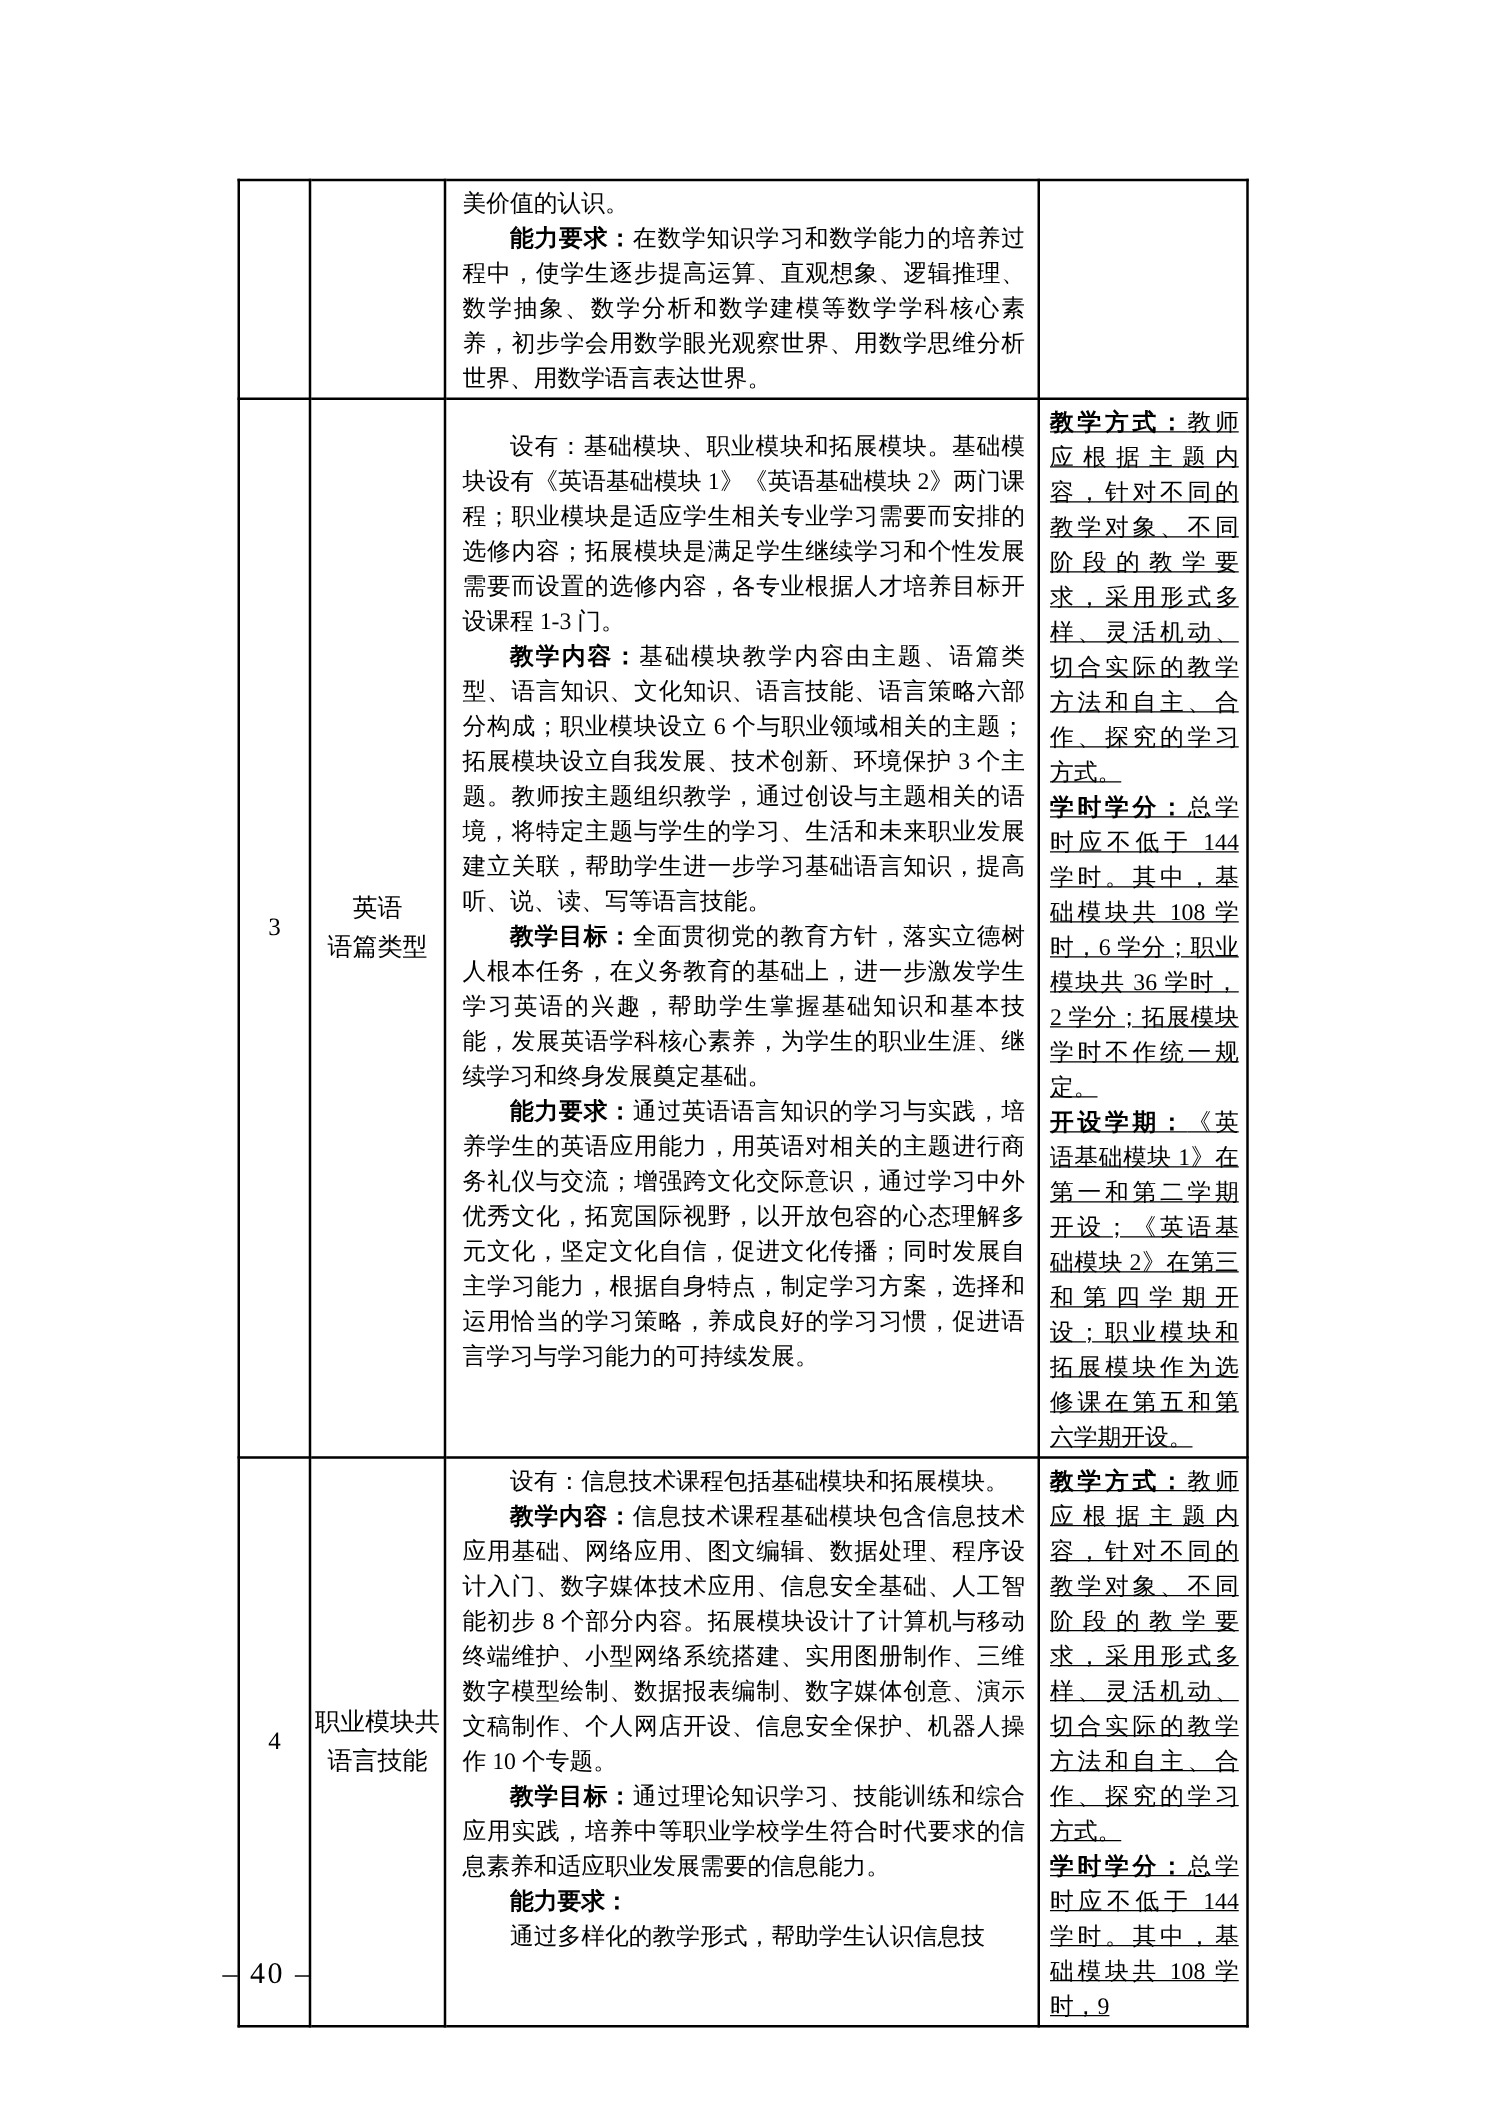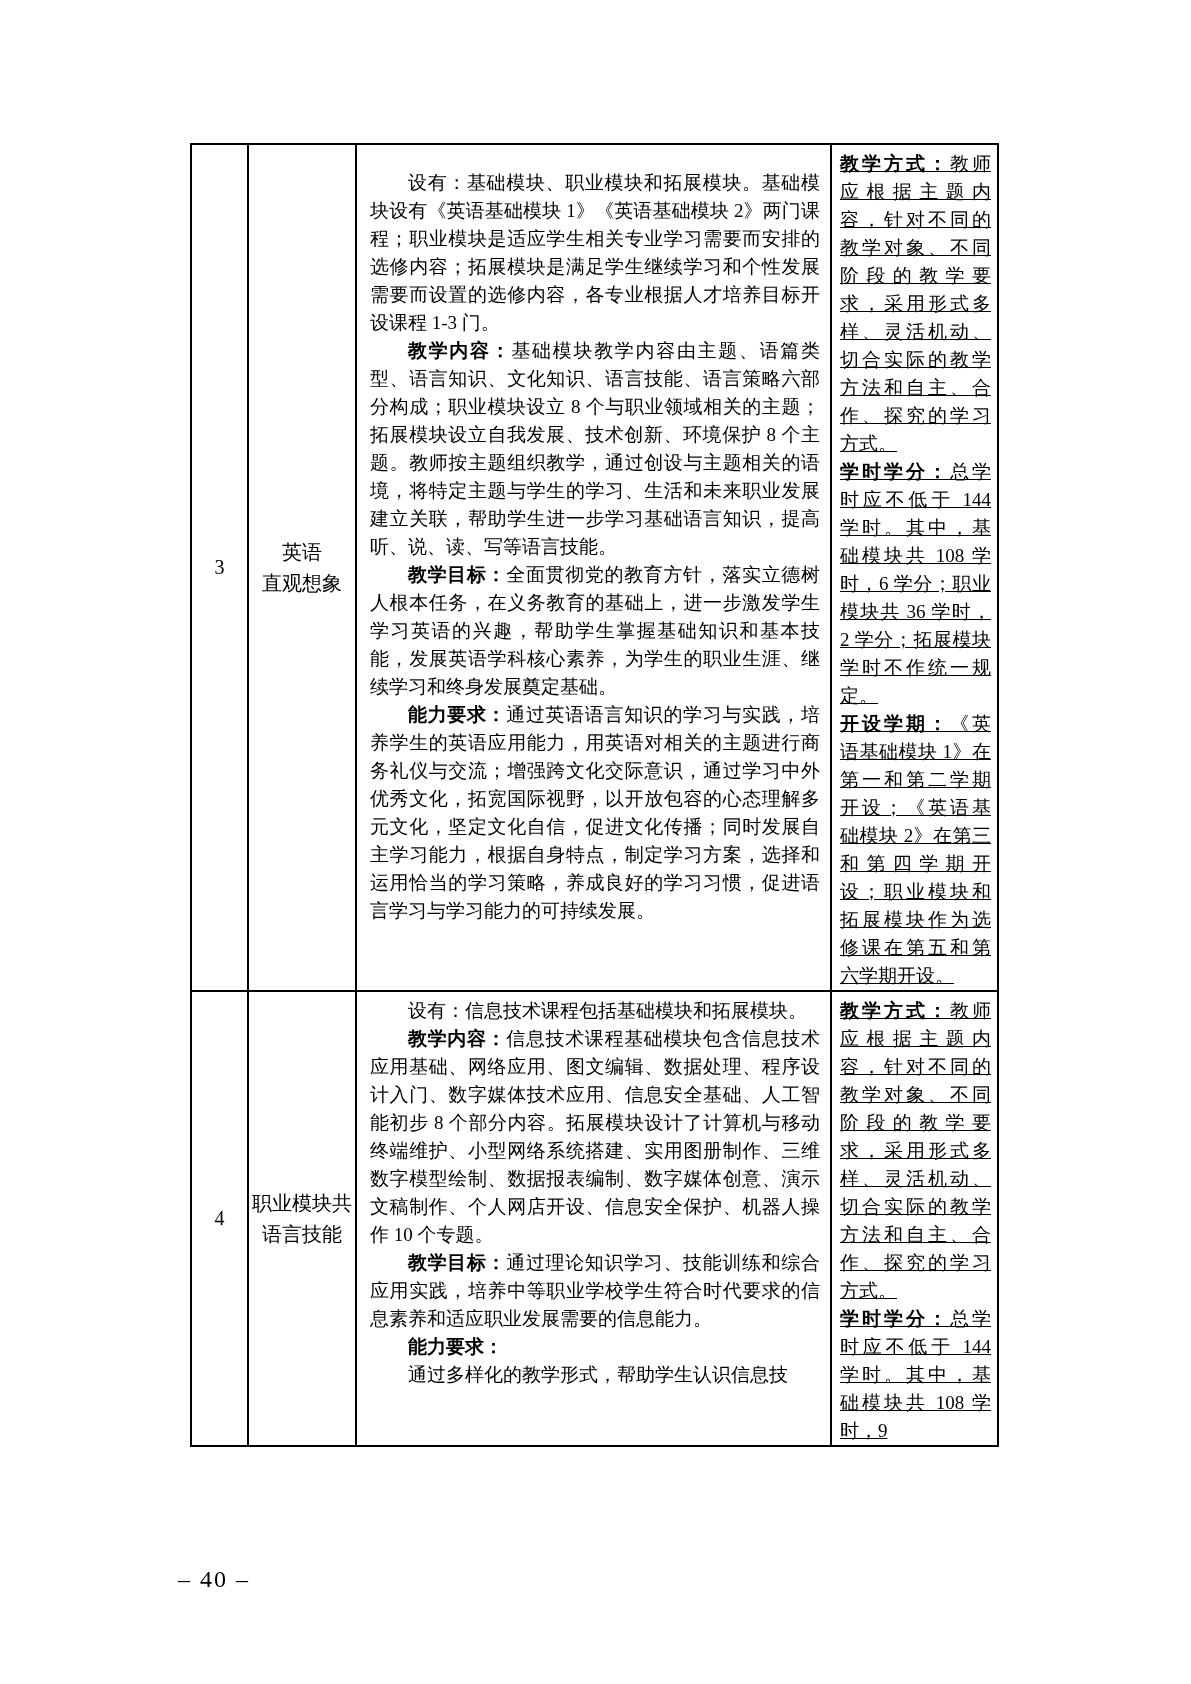--- a/index.html
+++ b/index.html
@@ -58,35 +58,48 @@
 
   <table class="doc-table">
     <colgroup>
       <col style="width:57px">
         <col style="width:108px">
         <col style="width:475px">
         <col style="width:167px">
     </colgroup>
     <tbody>
 
+      <tr style="height:175px">
+        <td class="c-num"></td>
+        <td class="c-mod"></td>
+        <td class="c-content">
+          <p class="para no-indent">
+            <span>美价值的认识。</span>
+          </p>
+          <p class="para">
+            <span class="lbl">能力要求：</span><span>在数学知识学习和数学能力的培养过程中，使学生逐步提高运算、直观想象、逻辑推理、数学抽象、数学分析和数学建模等数学学科核心素养，初步学会用数学眼光观察世界、用数学思维分析世界、用数学语言表达世界。</span>
+          </p>
+        </td>
+        <td class="c-side"></td>
+      </tr>
 
       <tr style="height:792px">
         <td class="c-num">
           <span>3</span>
         </td>
         <td class="c-mod">
           <div>英语</div>
-          <div>直观想象</div>
+          <div>语篇类型</div>
         </td>
         <td class="c-content pt-lg">
           <p class="para">
             <span>设有：基础模块、职业模块和拓展模块。基础模块设有《英语基础模块 1》《英语基础模块 2》两门课程；职业模块是适应学生相关专业学习需要而安排的选修内容；拓展模块是满足学生继续学习和个性发展需要而设置的选修内容，各专业根据人才培养目标开设课程 1-3 门。</span>
           </p>
           <p class="para">
-            <span class="lbl">教学内容：</span><span>基础模块教学内容由主题、语篇类型、语言知识、文化知识、语言技能、语言策略六部分构成；职业模块设立 8 个与职业领域相关的主题；拓展模块设立自我发展、技术创新、环境保护 8 个主题。教师按主题组织教学，通过创设与主题相关的语境，将特定主题与学生的学习、生活和未来职业发展建立关联，帮助学生进一步学习基础语言知识，提高听、说、读、写等语言技能。</span>
+            <span class="lbl">教学内容：</span><span>基础模块教学内容由主题、语篇类型、语言知识、文化知识、语言技能、语言策略六部分构成；职业模块设立 6 个与职业领域相关的主题；拓展模块设立自我发展、技术创新、环境保护 3 个主题。教师按主题组织教学，通过创设与主题相关的语境，将特定主题与学生的学习、生活和未来职业发展建立关联，帮助学生进一步学习基础语言知识，提高听、说、读、写等语言技能。</span>
           </p>
           <p class="para">
             <span class="lbl">教学目标：</span><span>全面贯彻党的教育方针，落实立德树人根本任务，在义务教育的基础上，进一步激发学生学习英语的兴趣，帮助学生掌握基础知识和基本技能，发展英语学科核心素养，为学生的职业生涯、继续学习和终身发展奠定基础。</span>
           </p>
           <p class="para">
             <span class="lbl">能力要求：</span><span>通过英语语言知识的学习与实践，培养学生的英语应用能力，用英语对相关的主题进行商务礼仪与交流；增强跨文化交际意识，通过学习中外优秀文化，拓宽国际视野，以开放包容的心态理解多元文化，坚定文化自信，促进文化传播；同时发展自主学习能力，根据自身特点，制定学习方案，选择和运用恰当的学习策略，养成良好的学习习惯，促进语言学习与学习能力的可持续发展。</span>
           </p>
         </td>
         <td class="c-side">
           <p class="side-sec">

